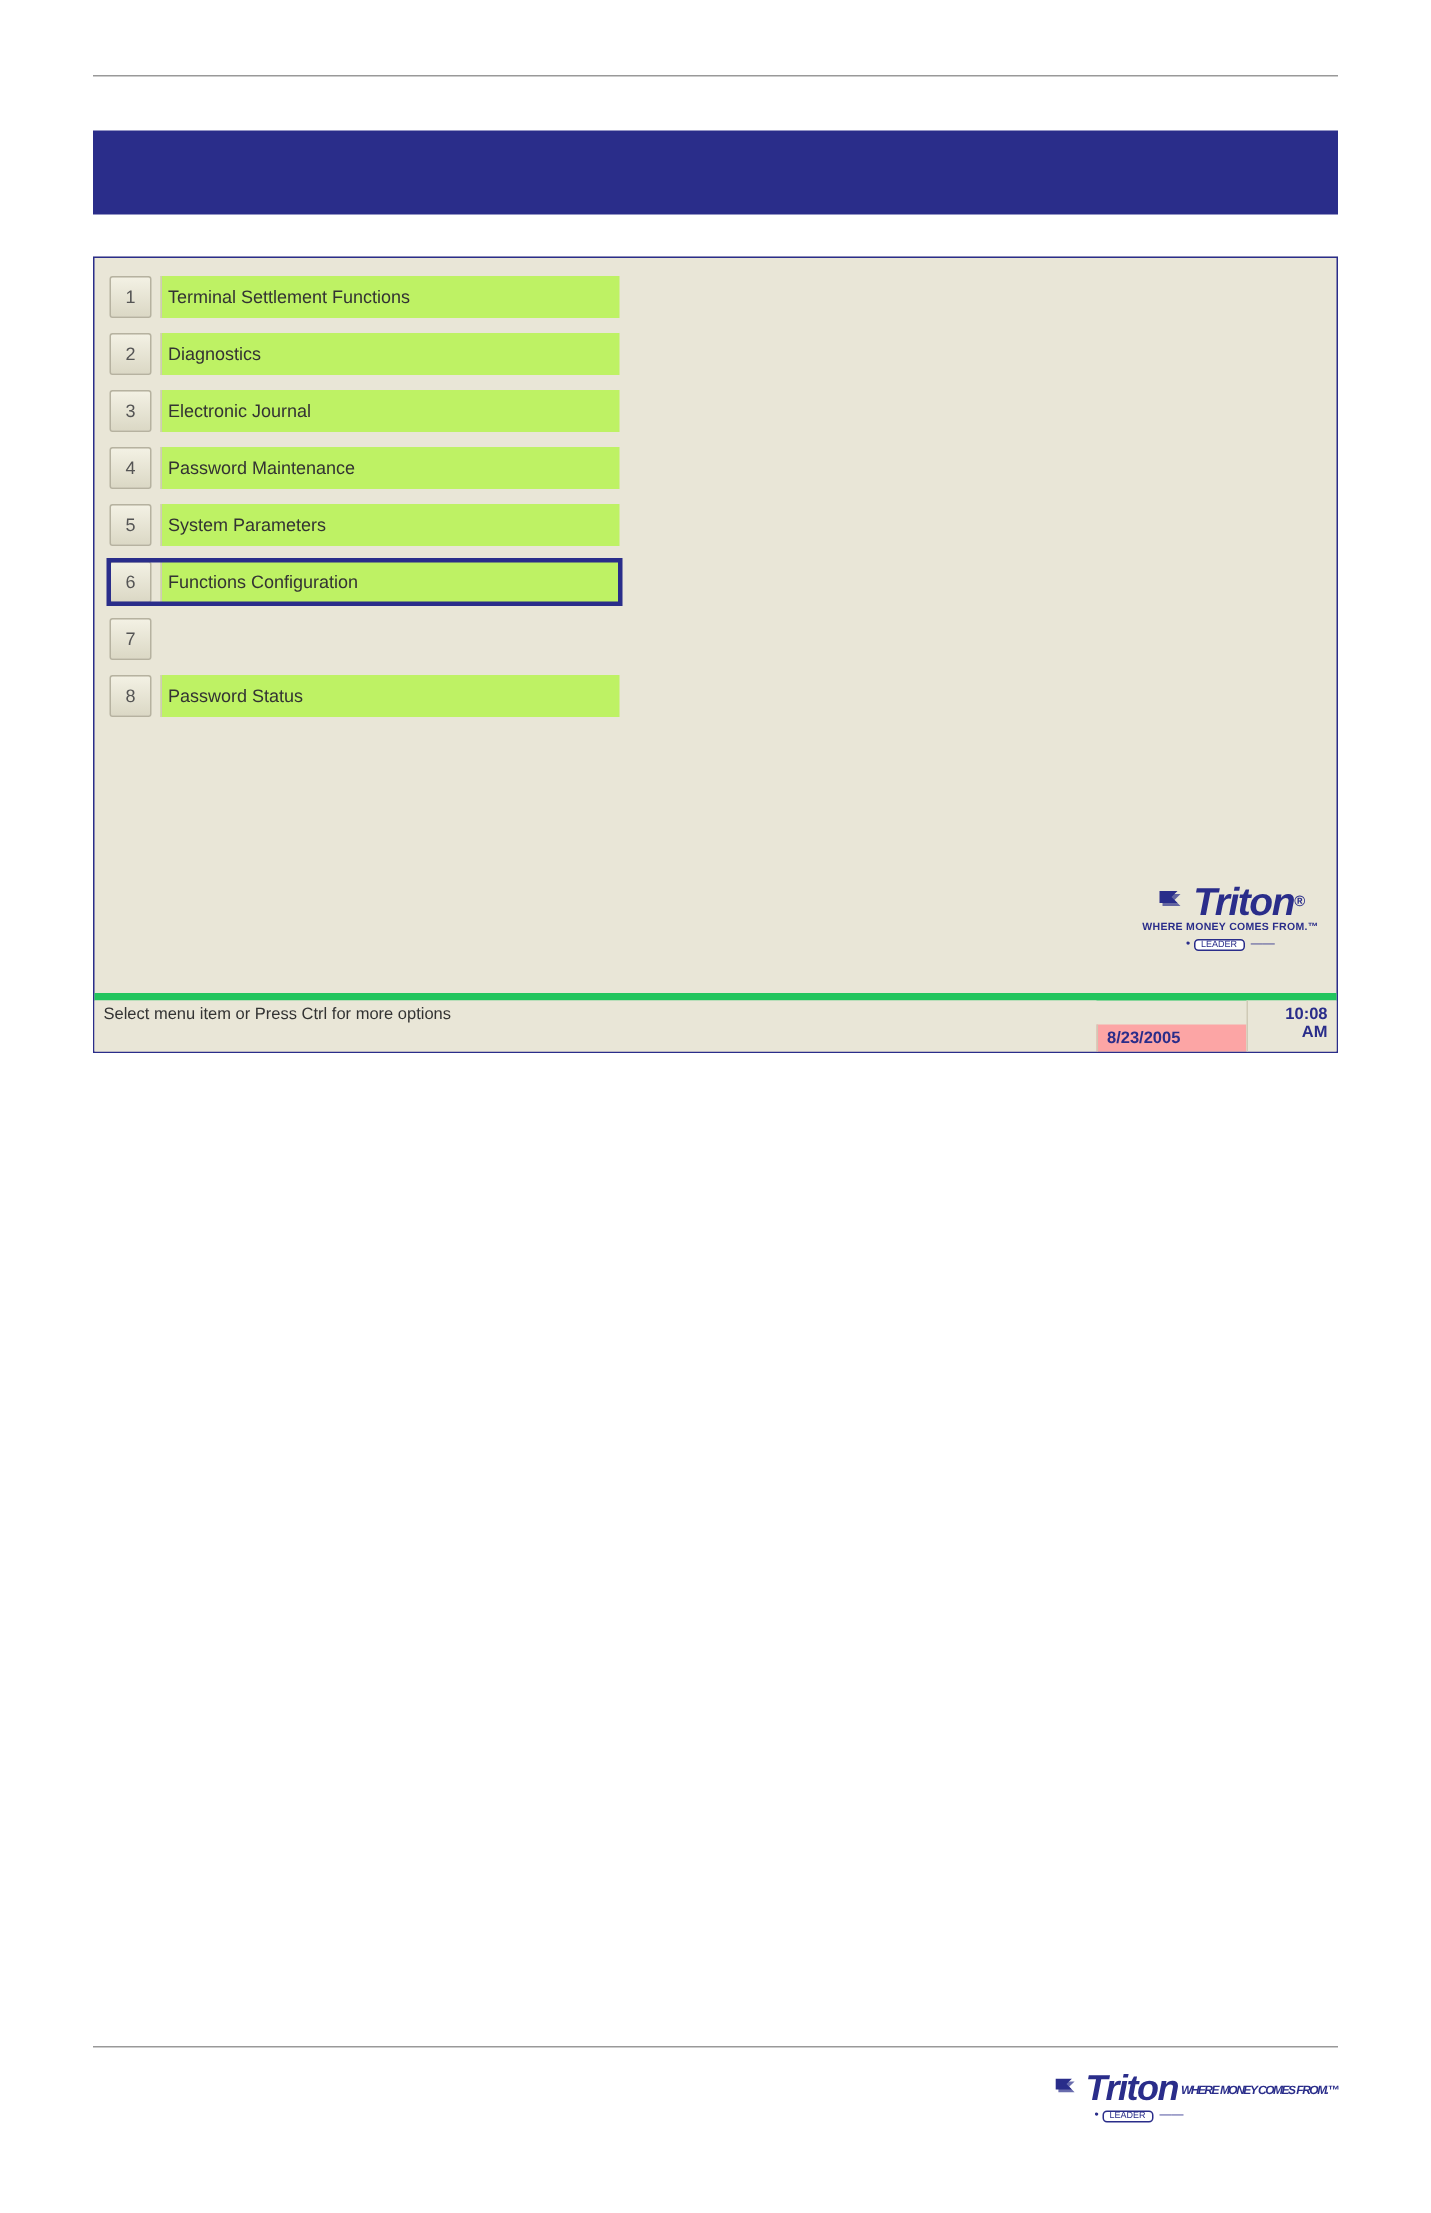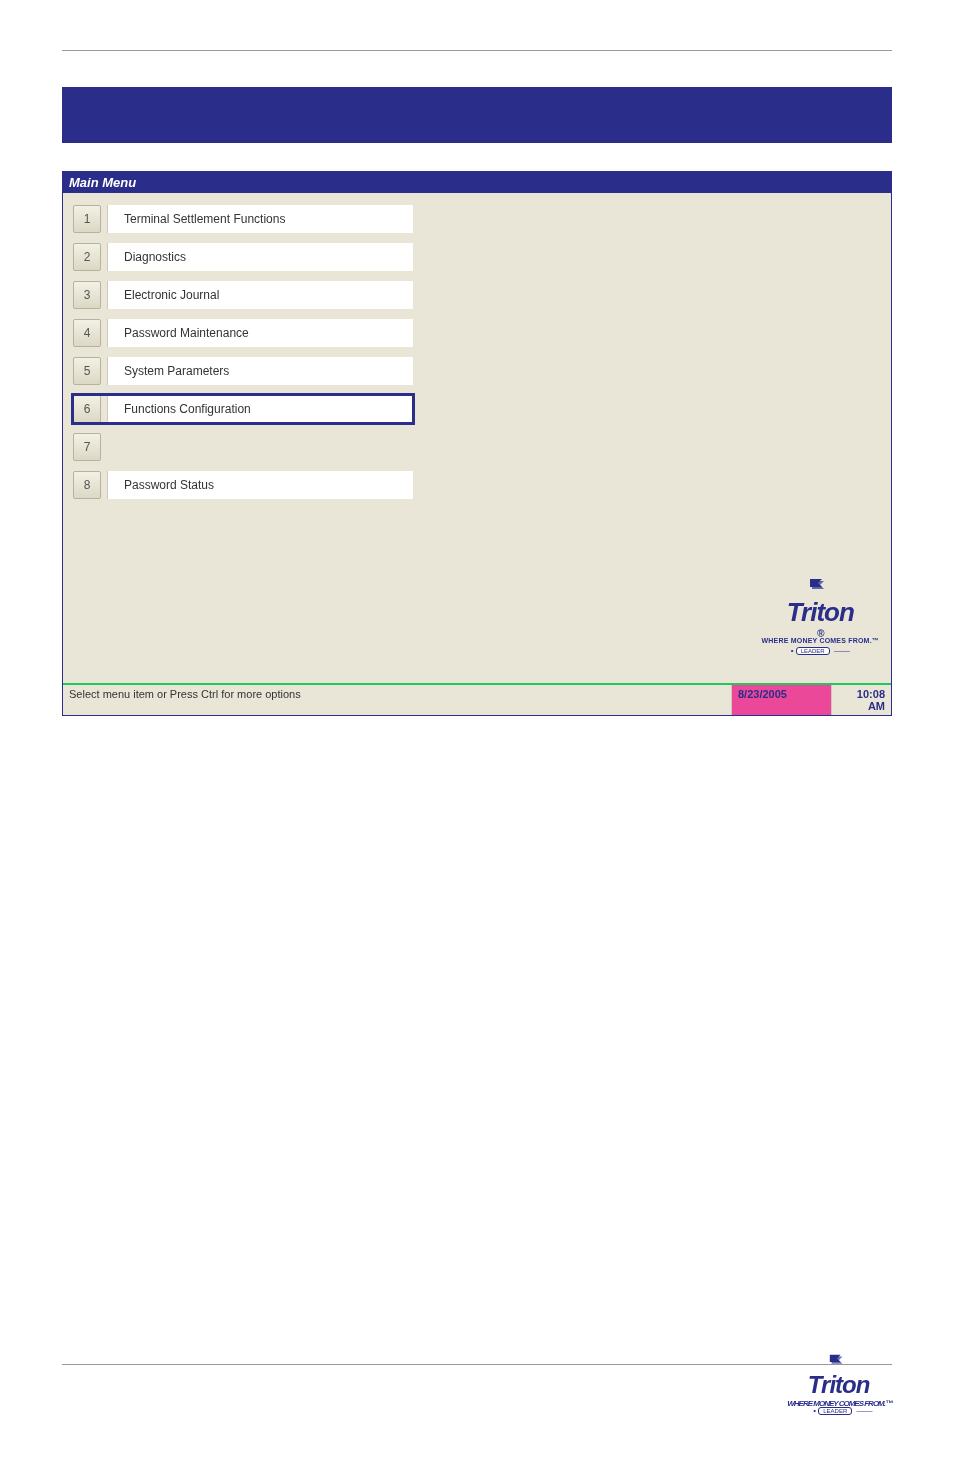--- a/index.html
+++ b/index.html
@@ -64,25 +64,25 @@
     font-size: 12px;
     color: #555;
     display: flex;
     align-items: center;
     justify-content: center;
     margin-right: 6px;
     flex-shrink: 0;
   }
   .menu-label {
     flex: 1;
-    background: #ffffff;
+    background: #bef264;
     border-left: 1px solid #cfcab6;
     display: flex;
     align-items: center;
-    padding-left: 16px;
+    padding-left: 4px;
     font-size: 12px;
     color: #333;
     height: 28px;
   }
   .right-col {
     flex: 1;
     position: relative;
     padding: 12px 10px;
     text-align: right;
   }
@@ -101,21 +101,20 @@
     text-align: center;
     color: #2a2d8a;
   }
   .brand-name {
     font-size: 26px;
     font-weight: bold;
     font-style: italic;
     letter-spacing: -1px;
     display: inline-flex;
     align-items: center;
-    flex-direction: column;
   }
   .brand-flag {
     display: inline-block;
     margin-right: 4px;
   }
   .brand-flag svg { display: block; }
   .brand-tag {
     font-size: 7px;
     font-weight: bold;
     color: #2a2d8a;
@@ -131,36 +130,37 @@
     display: inline-block;
     border: 1px solid #2a2d8a;
     border-radius: 3px;
     padding: 0 4px;
     font-size: 6px;
     margin-right: 2px;
     background: #fff;
   }
   .status-bar {
     display: flex;
-    border-top: 2px solid #22c55e;
+    border-top: 5px solid #22c55e;
     font-size: 11px;
   }
   .status-left {
     flex: 1;
     padding: 3px 6px;
     color: #333;
     background: #e9e6d7;
   }
   .status-date {
     width: 100px;
     padding: 3px 6px;
     color: #2a2d8a;
     font-weight: bold;
-    background: #ec4899;
+    background: #fca5a5;
     border-left: 1px solid #cfcab6;
+    margin-top: 16px;
   }
   .status-time {
     width: 60px;
     padding: 3px 6px;
     color: #2a2d8a;
     font-weight: bold;
     text-align: right;
     background: #e9e6d7;
     border-left: 1px solid #cfcab6;
   }
@@ -203,23 +203,20 @@
 </style>
 </head>
 <body>
 
 <div class="page">
   <div class="top-rule"></div>
 
   <div class="banner"></div>
 
   <div class="app-window">
-    <div class="titlebar">
-      <span>Main Menu</span>
-    </div>
 
     <div class="app-body">
       <div class="menu-col">
 
         <div class="menu-row">
           <div class="num-btn">
               <span>1</span>
             </div>
           <div class="menu-label">Terminal Settlement Functions</div>
         </div>

